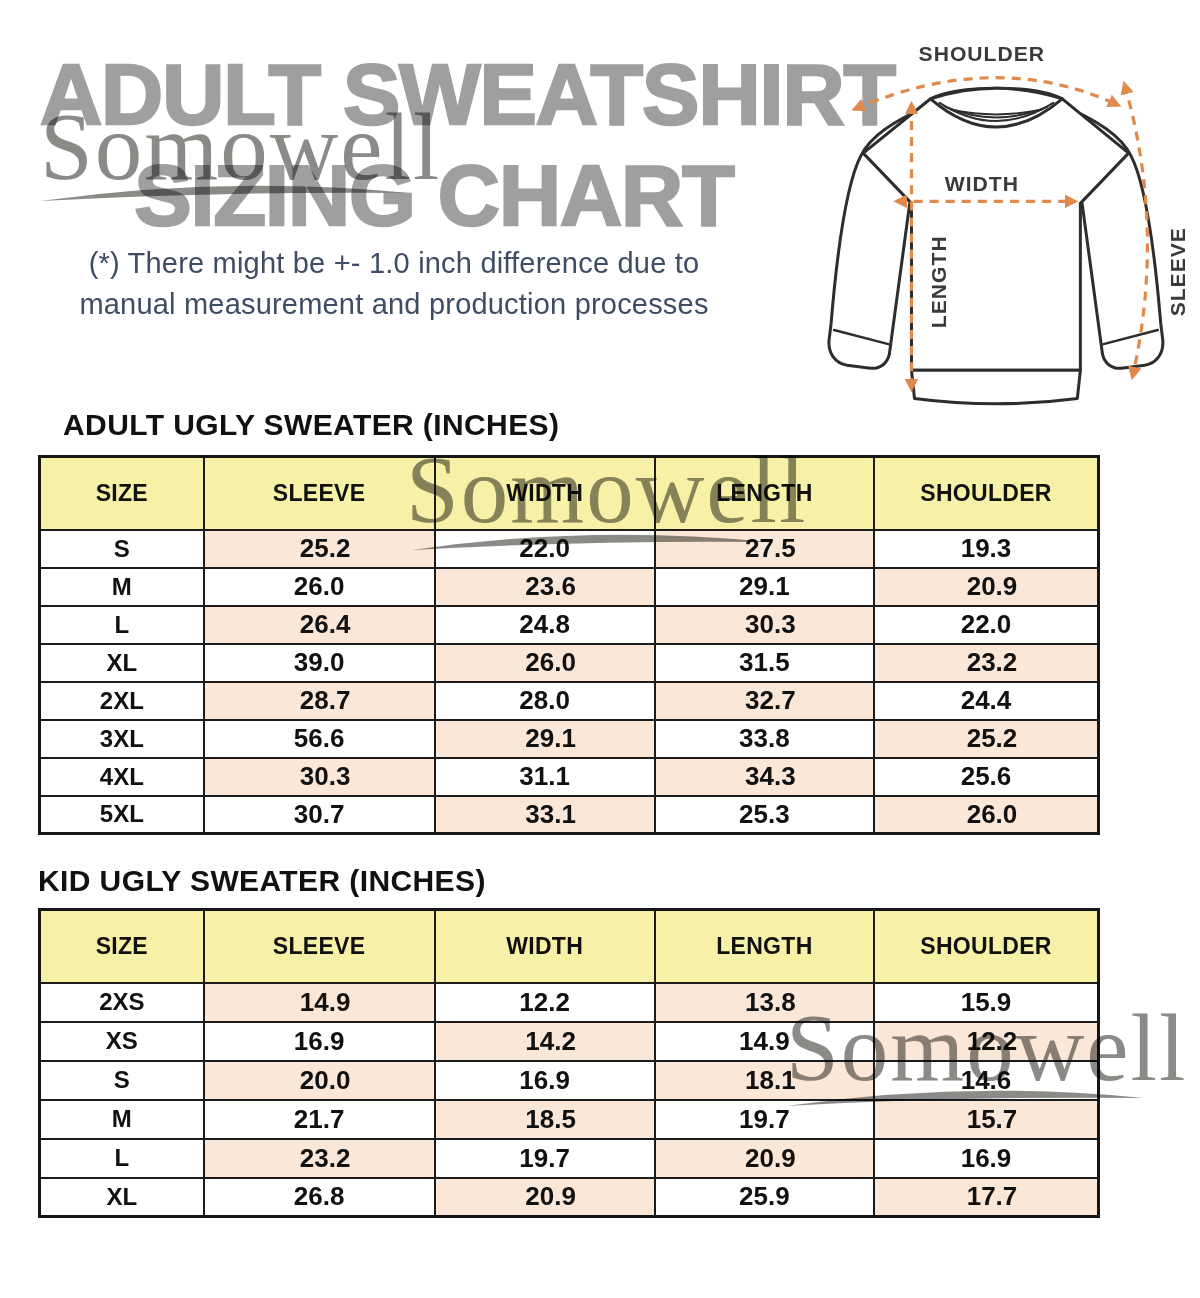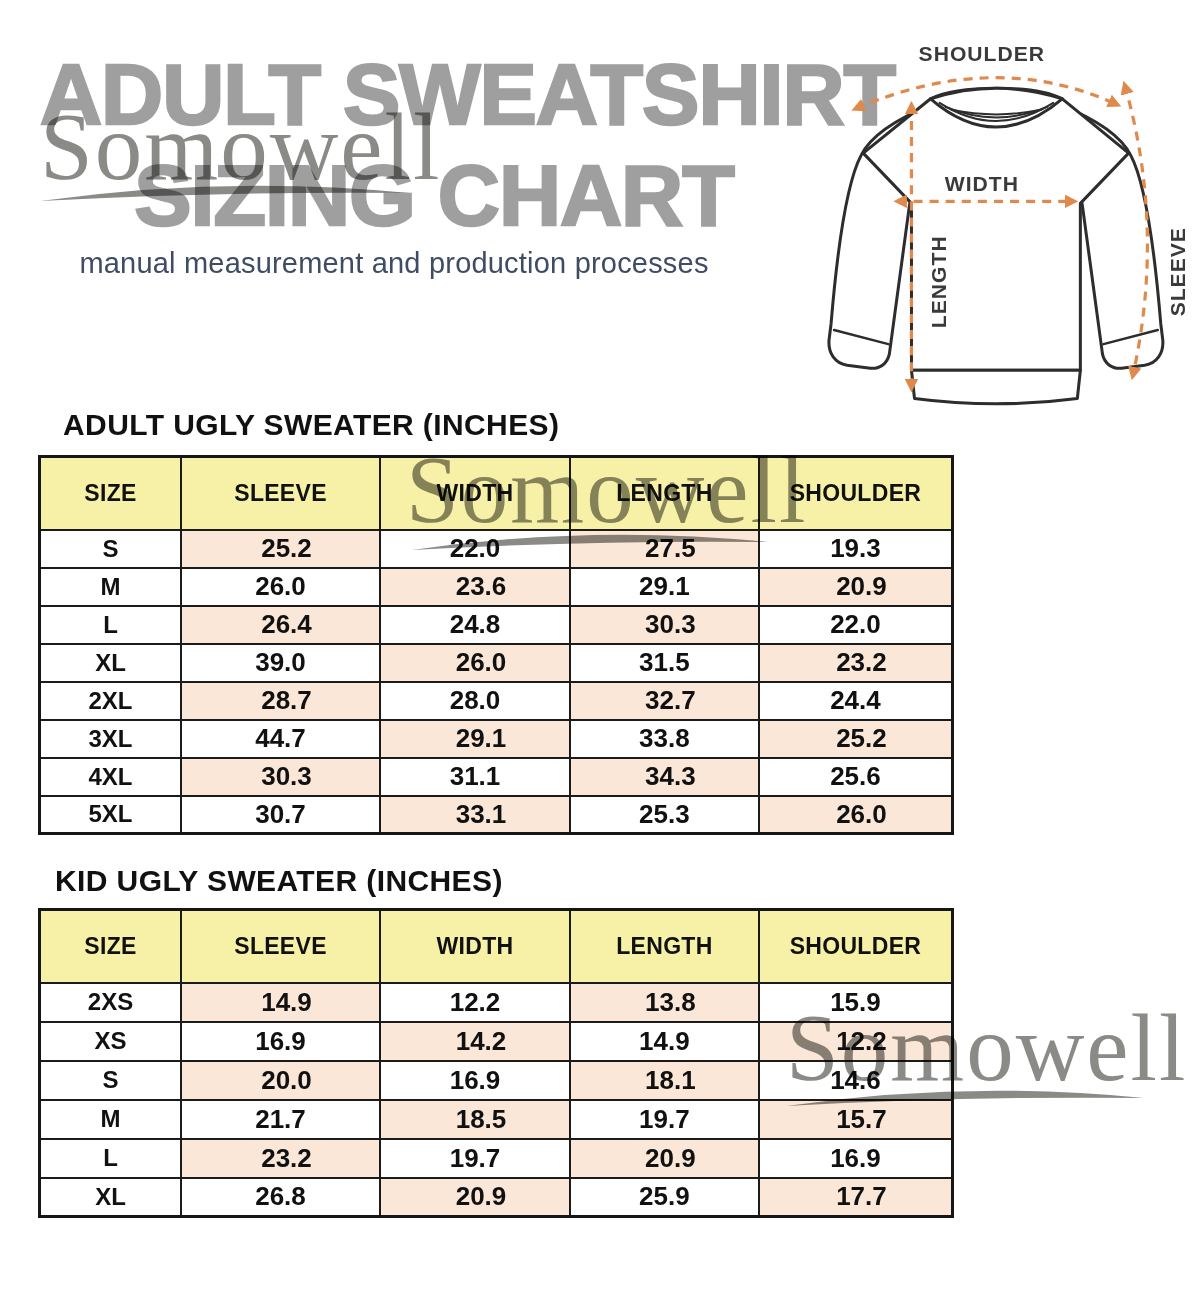--- a/index.html
+++ b/index.html
@@ -49,23 +49,23 @@
   .wm3{left:786px;top:1001px;}
   .wm3 .swoosh{top:87px;width:360px;}
   
   .diagram{position:absolute;left:823px;top:22px;width:377px;height:418px;z-index:1;}
   
   .section-title{
     position:absolute;font-size:30px;font-weight:700;color:#111;
     letter-spacing:0.4px;white-space:nowrap;z-index:2;
   }
   .adult-title{left:45px;top:408px;margin-left:18px;}
-  .kid-title{left:55px;top:864px;}
-  
-  .tbl-wrap{position:absolute;left:38px;width:916px;z-index:2;}
+  .kid-title{left:38px;top:864px;}
+  
+  .tbl-wrap{position:absolute;left:38px;width:1062px;z-index:2;}
   .adult-wrap{top:455px;}
   .kid-wrap{top:908px;}
   table{width:100%;border-collapse:collapse;table-layout:fixed;background:#fff;}
   table,th,td{border:2px solid var(--border-dark);}
   table{border:3px solid #161616;}
   th{
     height:73px;background:var(--table-header-bg);
     font-size:23px;font-weight:700;color:#111;letter-spacing:0.3px;
     text-align:center;vertical-align:middle;
   }
@@ -81,20 +81,21 @@
 <body>
 
 <div class="page" data-name="sizing-chart-page">
 
   <div class="title-block" data-name="page-title">
     <div class="title-line" data-name="title-line-1">ADULT SWEATSHIRT</div>
     <div class="title-line" data-name="title-line-2">SIZING CHART</div>
   </div>
 
   <div class="disclaimer" data-name="disclaimer-text">
+    <div data-name="disclaimer-line-1">(*) There might be +- 1.0 inch difference due to</div>
     <div data-name="disclaimer-line-2">manual measurement and production processes</div>
   </div>
 
   <svg class="diagram" viewBox="0 0 375 415" data-name="sweatshirt-diagram" aria-hidden="true">
     <defs>
       <marker id="ah" viewBox="0 0 10 10" refX="7" refY="5" markerWidth="4.2" markerHeight="4.2" orient="auto-start-reverse">
         <path d="M0,0 L10,5 L0,10 Z" fill="#e0894d"></path>
       </marker>
     </defs>
     <g fill="#ffffff" stroke="#2d2d2d" stroke-width="3" stroke-linejoin="round" stroke-linecap="round">
@@ -173,21 +174,21 @@
           </tr>
           <tr data-name="table-row-2xl">
             <td data-name="size-cell">2XL</td>
             <td data-name="value-cell" class="alt">28.7</td>
             <td data-name="value-cell">28.0</td>
             <td data-name="value-cell" class="alt">32.7</td>
             <td data-name="value-cell">24.4</td>
           </tr>
           <tr data-name="table-row-3xl">
             <td data-name="size-cell">3XL</td>
-            <td data-name="value-cell">44.7</td>
+            <td data-name="value-cell">56.6</td>
             <td data-name="value-cell" class="alt">29.1</td>
             <td data-name="value-cell">33.8</td>
             <td data-name="value-cell" class="alt">25.2</td>
           </tr>
           <tr data-name="table-row-4xl">
             <td data-name="size-cell">4XL</td>
             <td data-name="value-cell" class="alt">30.3</td>
             <td data-name="value-cell">31.1</td>
             <td data-name="value-cell" class="alt">34.3</td>
             <td data-name="value-cell">25.6</td>

